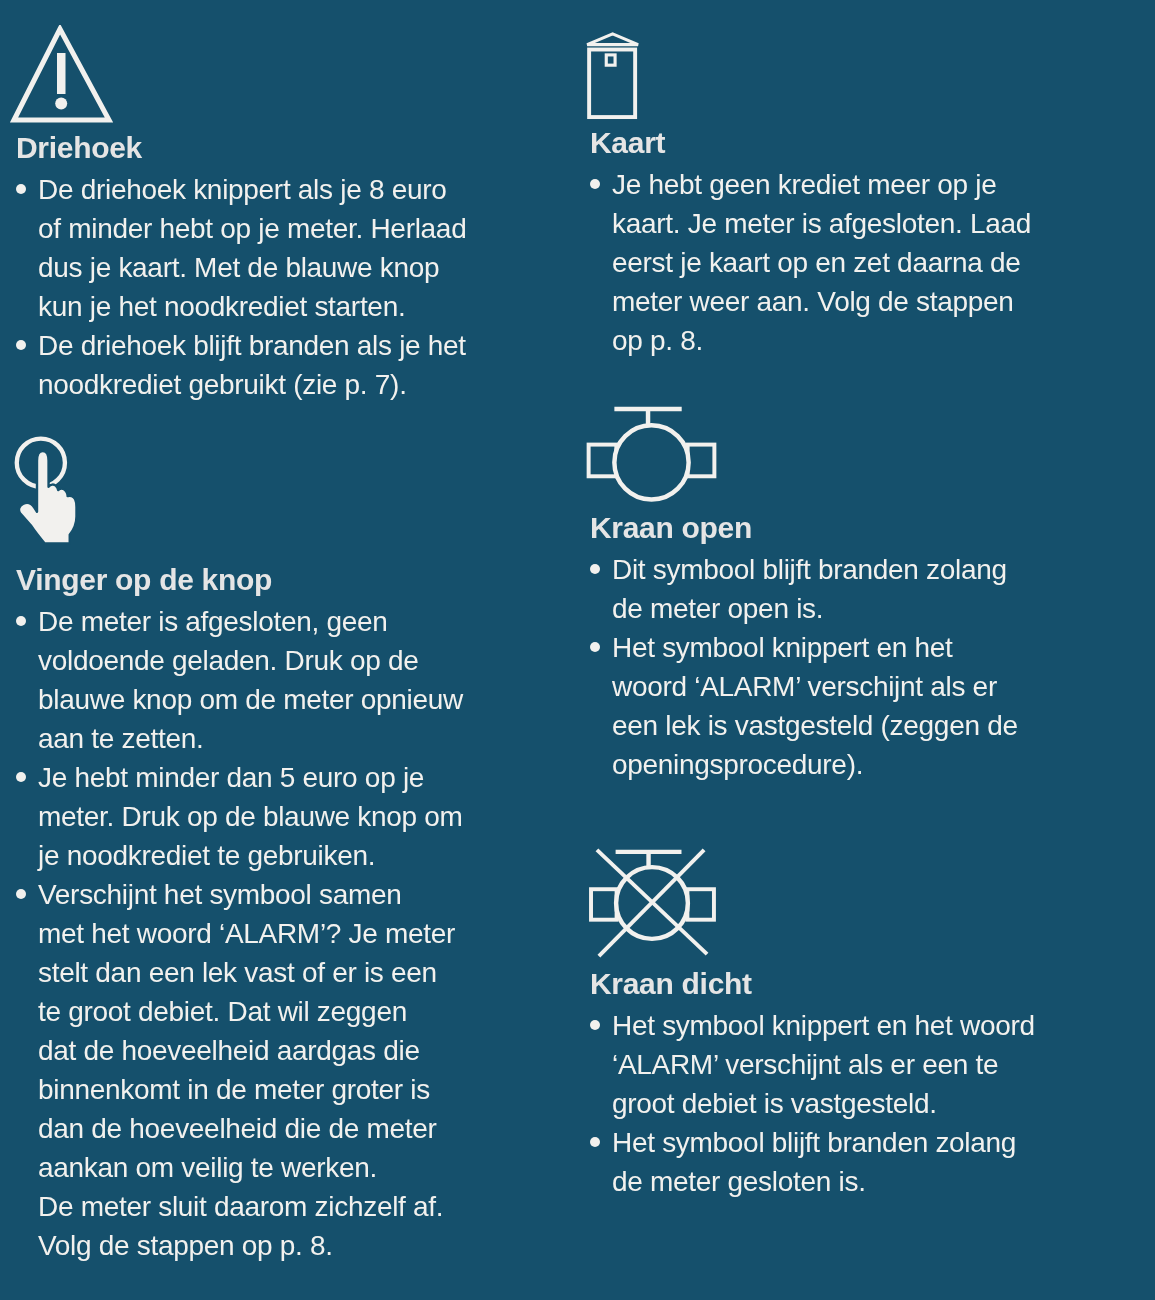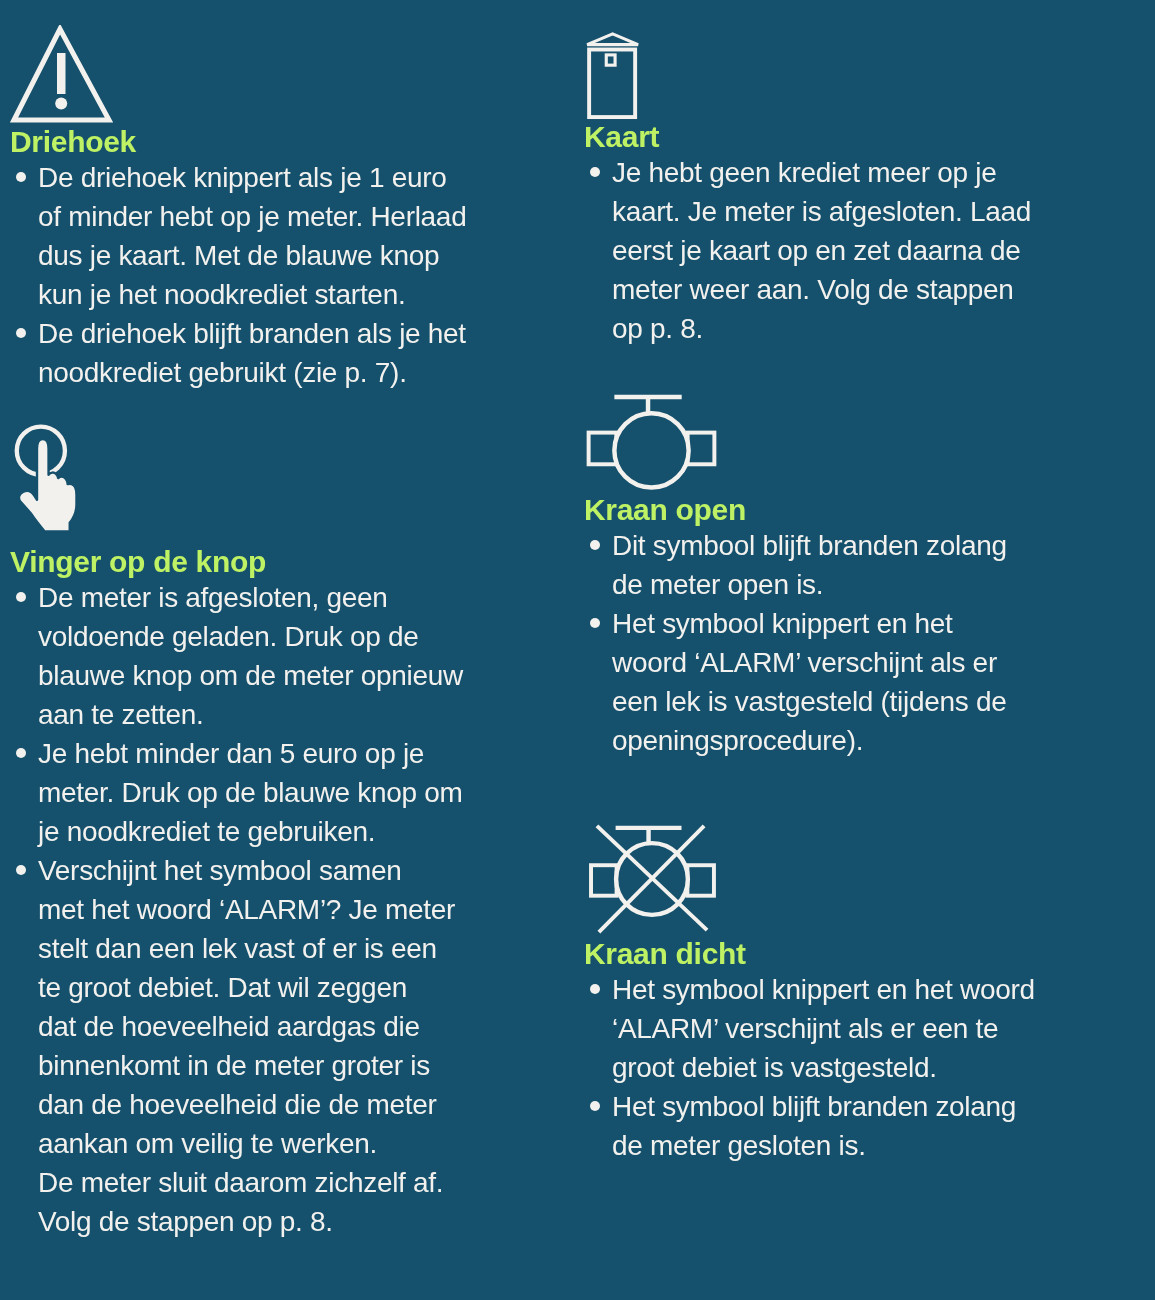--- a/index.html
+++ b/index.html
@@ -11,26 +11,26 @@
     font-family: "Liberation Sans", sans-serif;
     color: #F2F1EE;
   }
   .col { position: absolute; top: 0; }
   .col-left  { left: 10px;  width: 548px; }
   .col-right { left: 584px; width: 552px; }
 
   .icon { display: block; }
 
   h2.heading {
-    margin: 0;
+    margin: 6px;
     font-size: 30px;
     line-height: 33px;
     font-weight: bold;
     letter-spacing: -0.3px;
-    color: #bef264;
+    color: #e5e5e5;
   }
 
   ul.bullets { list-style: none; margin: 0; padding: 0; }
   li.bullet  { position: relative; padding-left: 28px; }
   li.bullet::before {
     content: "";
     position: absolute;
     left: 6px; top: 14px;
     width: 10px; height: 10px;
     border-radius: 50%;
@@ -64,21 +64,21 @@
 
   <section>
     <svg class="icon mt-tri" width="105" height="100" viewBox="0 0 105 100">
       <polygon points="50,4 4,95 99,95" fill="none" stroke="#F2F1EE" stroke-width="5"></polygon>
       <rect x="47" y="28" width="8.5" height="41" fill="#F2F1EE"></rect>
       <circle cx="51.2" cy="78.5" r="6" fill="#F2F1EE"></circle>
     </svg>
     <h2 class="heading mt-h1L">Driehoek</h2>
     <ul class="bullets mt-ul">
       <li class="bullet">
-        <span class="btext">De driehoek knippert als je 1 euro
+        <span class="btext">De driehoek knippert als je 8 euro
 of minder hebt op je meter. Herlaad
 dus je kaart. Met de blauwe knop
 kun je het noodkrediet starten.</span>
       </li>
       <li class="bullet">
         <span class="btext">De driehoek blijft branden als je het
 noodkrediet gebruikt (zie p. 7).</span>
       </li>
     </ul>
   </section>
@@ -154,21 +154,21 @@
     </svg>
     <h2 class="heading mt-h2R">Kraan open</h2>
     <ul class="bullets mt-ul">
       <li class="bullet">
         <span class="btext">Dit symbool blijft branden zolang
 de meter open is.</span>
       </li>
       <li class="bullet">
         <span class="btext">Het symbool knippert en het
 woord ‘ALARM’ verschijnt als er
-een lek is vastgesteld (tijdens de
+een lek is vastgesteld (zeggen de
 openingsprocedure).</span>
       </li>
     </ul>
   </section>
 
   <section>
     <svg class="icon mt-vclose" width="135" height="118" viewBox="0 0 135 120">
       <line x1="31" y1="9" x2="98" y2="9" stroke="#F2F1EE" stroke-width="4.5"></line>
       <line x1="64.5" y1="9" x2="64.5" y2="27" stroke="#F2F1EE" stroke-width="4.5"></line>
       <rect x="6" y="47" width="26" height="31" fill="none" stroke="#F2F1EE" stroke-width="4"></rect>

